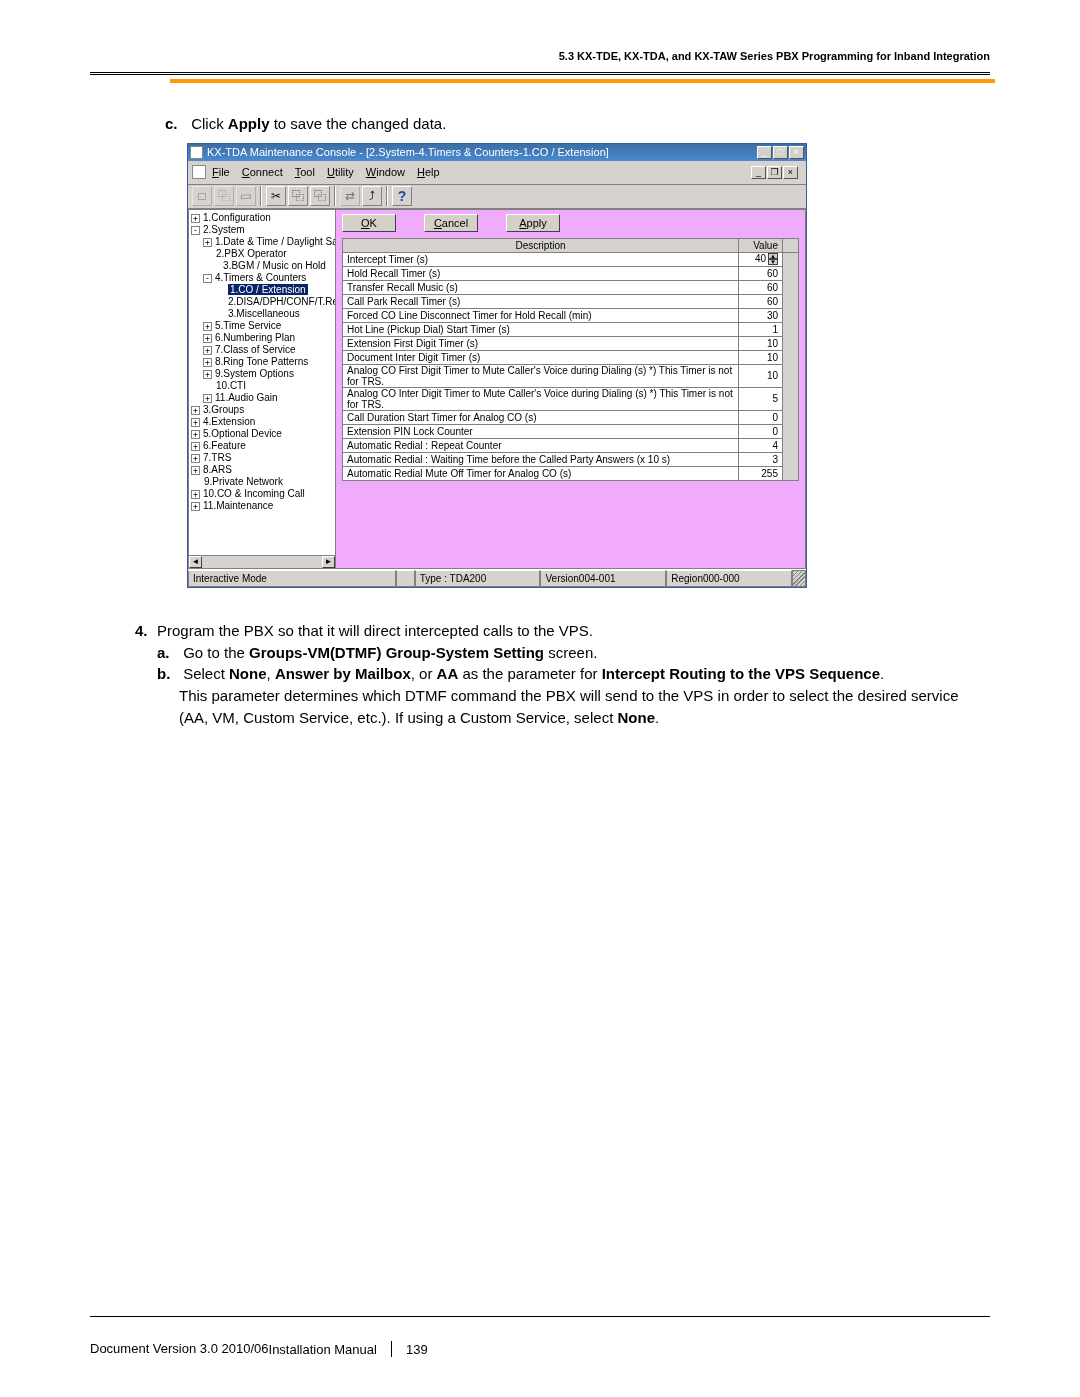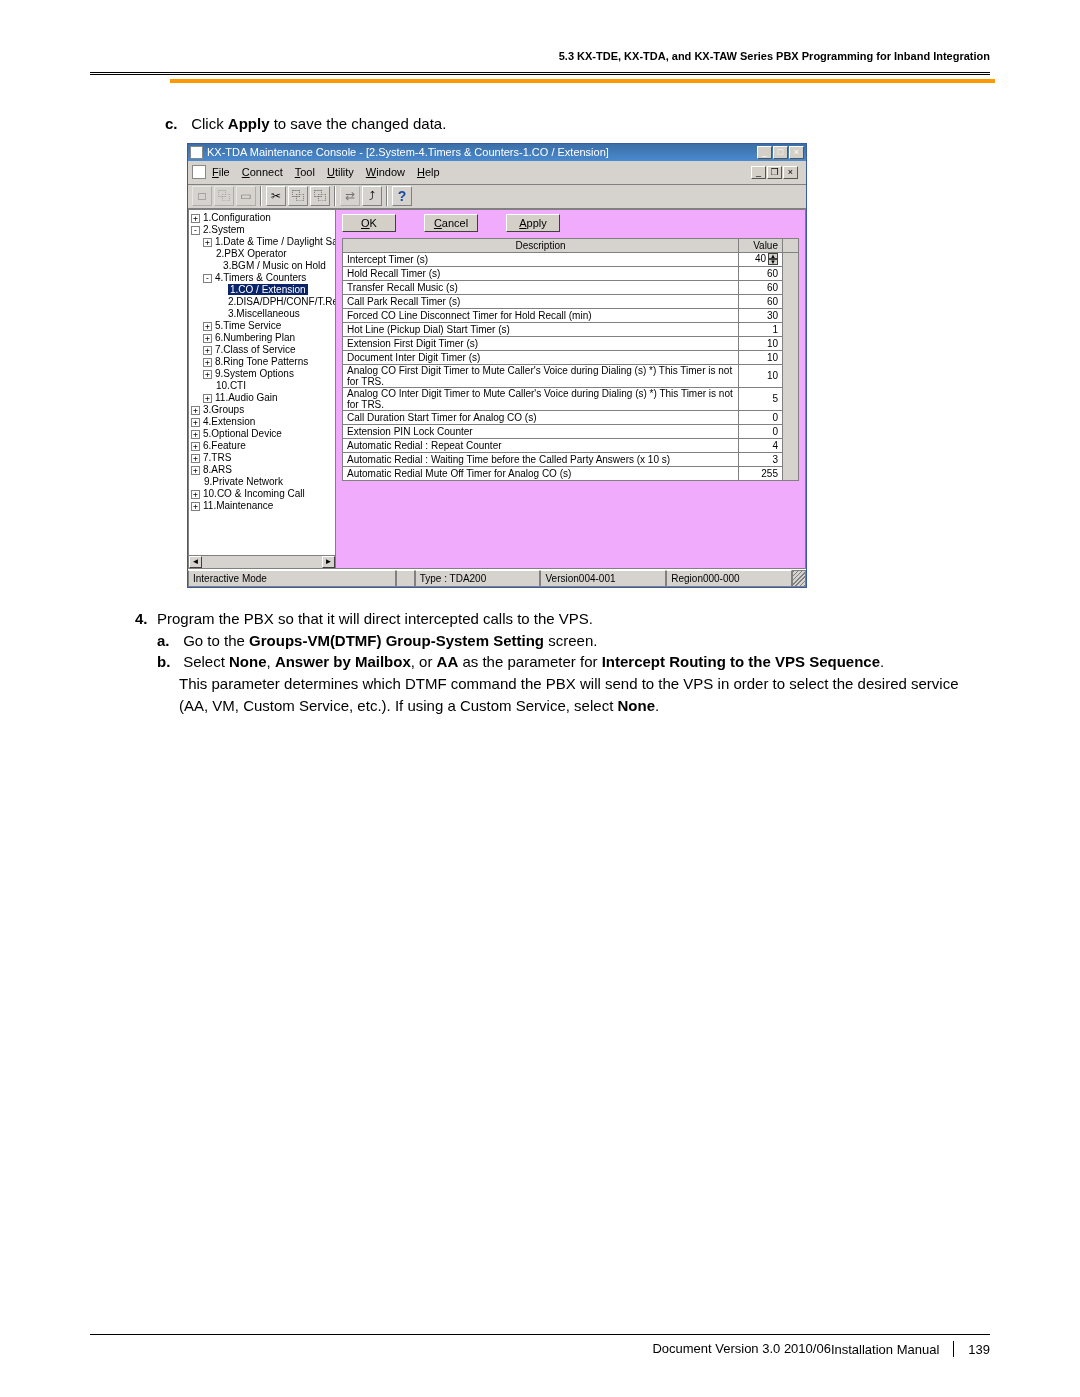--- a/index.html
+++ b/index.html
@@ -32,21 +32,21 @@
     margin-left: 80px;
     margin-bottom: 30px;
   }
   .content {
     margin-left: 75px;
     font-size: 15px;
     line-height: 1.45;
   }
   .sub-letter { margin-left: 0; }
   .sub-letter .lbl { font-weight: bold; display:inline-block; width:22px; }
-  .num-item { margin-left: -30px; margin-top: 20px; }
+  .num-item { margin-left: -30px; margin-top: 32px; }
   .num-item .num { font-weight: bold; display:inline-block; width:22px; }
   .indent { margin-left: 22px; }
   
   .win {
     width: 620px;
     margin: 8px 0 12px 22px;
     border: 1px solid #3a5aa6;
     font-family: Tahoma, Arial, sans-serif;
     font-size: 10px;
     line-height: 1.1;
@@ -187,22 +187,22 @@
   .sbcell { border:1px solid #808080;border-top-color:#fff;padding:2px 4px; }
   .sbcell.f1{flex:1.2}.sbcell.f2{flex:.05}.sbcell.f3{flex:.7}.sbcell.f4{flex:.7}.sbcell.f5{flex:.7}
   .grip{width:14px;background:
     repeating-linear-gradient(135deg,#808080 0 1px,transparent 1px 3px);
     border:1px solid #808080;
   }
   .footer {
     position:absolute;
     bottom:40px; left:90px; right:90px;
     border-top:1px solid #000;
-    padding-top:6px;
-    display:flex;justify-content:flex-end;
+    padding-top:24px;
+    display:flex;justify-content:flex-start;
     font-size:13px;
     margin-top:12px;
   }
   .footer .pg { display:flex; align-items:center; gap:14px; }
   .footer .pg .divider { width:1px;height:16px;background:#000; }
 </style>
 </head>
 <body>
 
 <div class="page">

